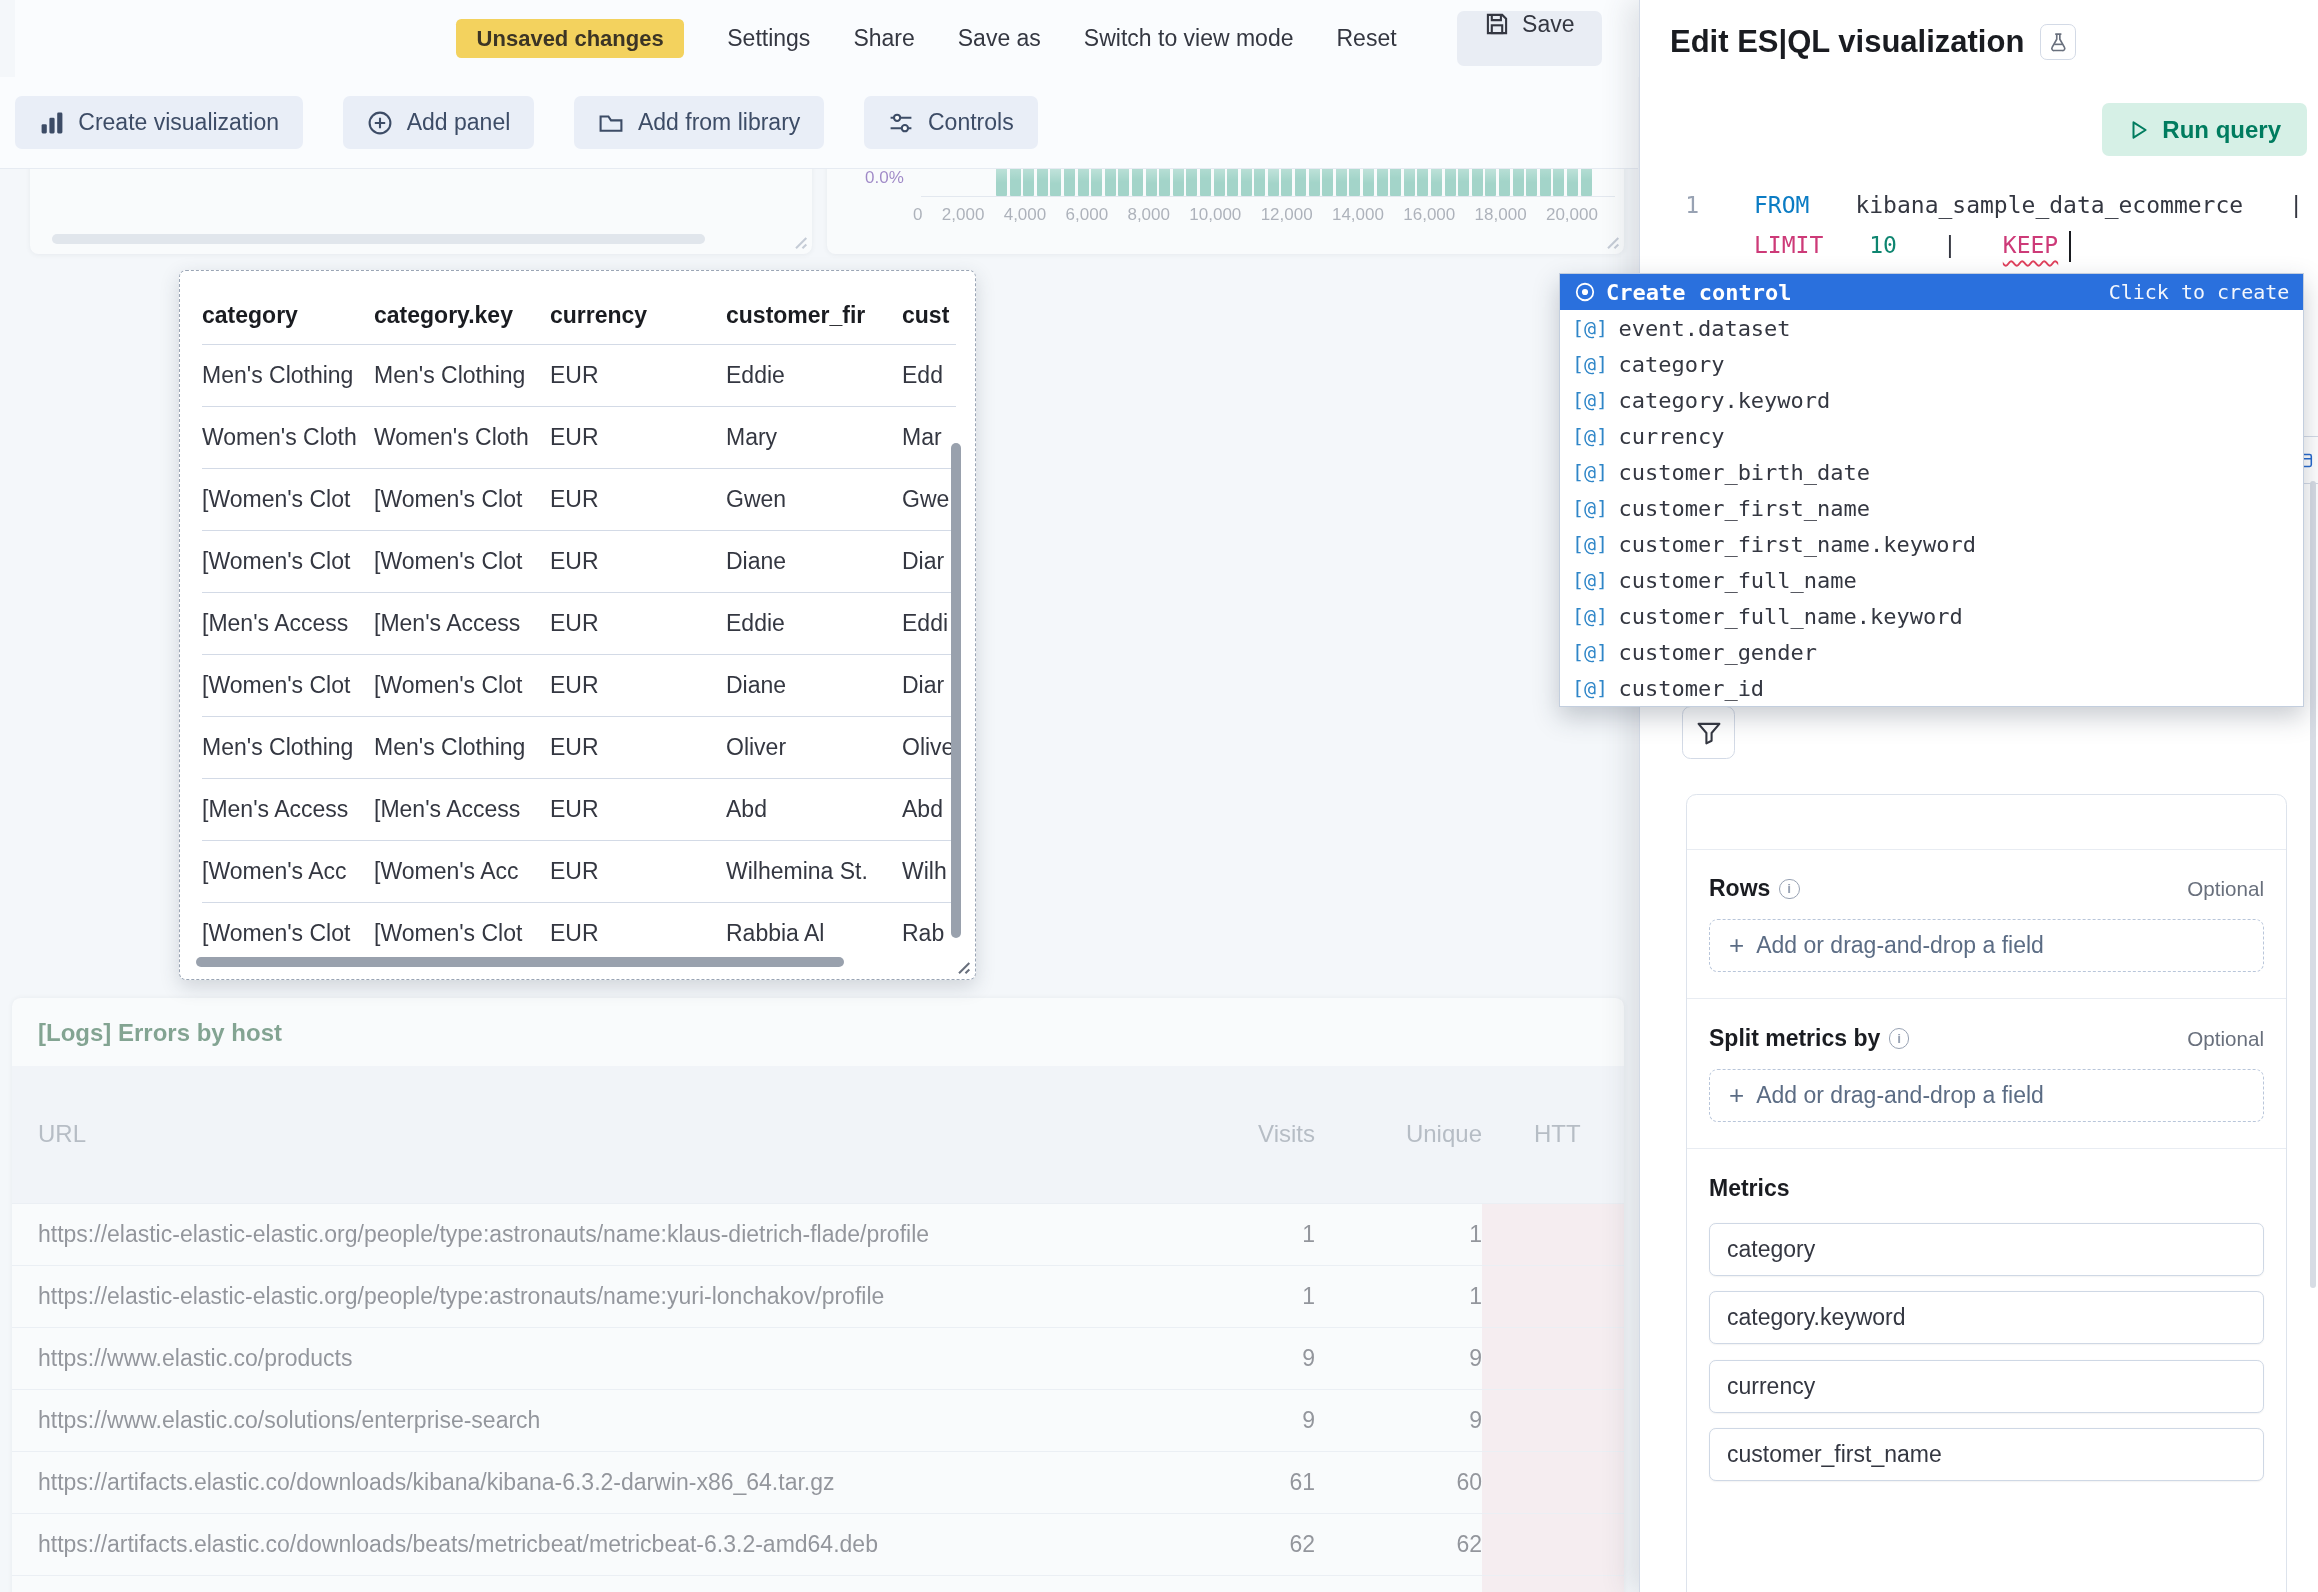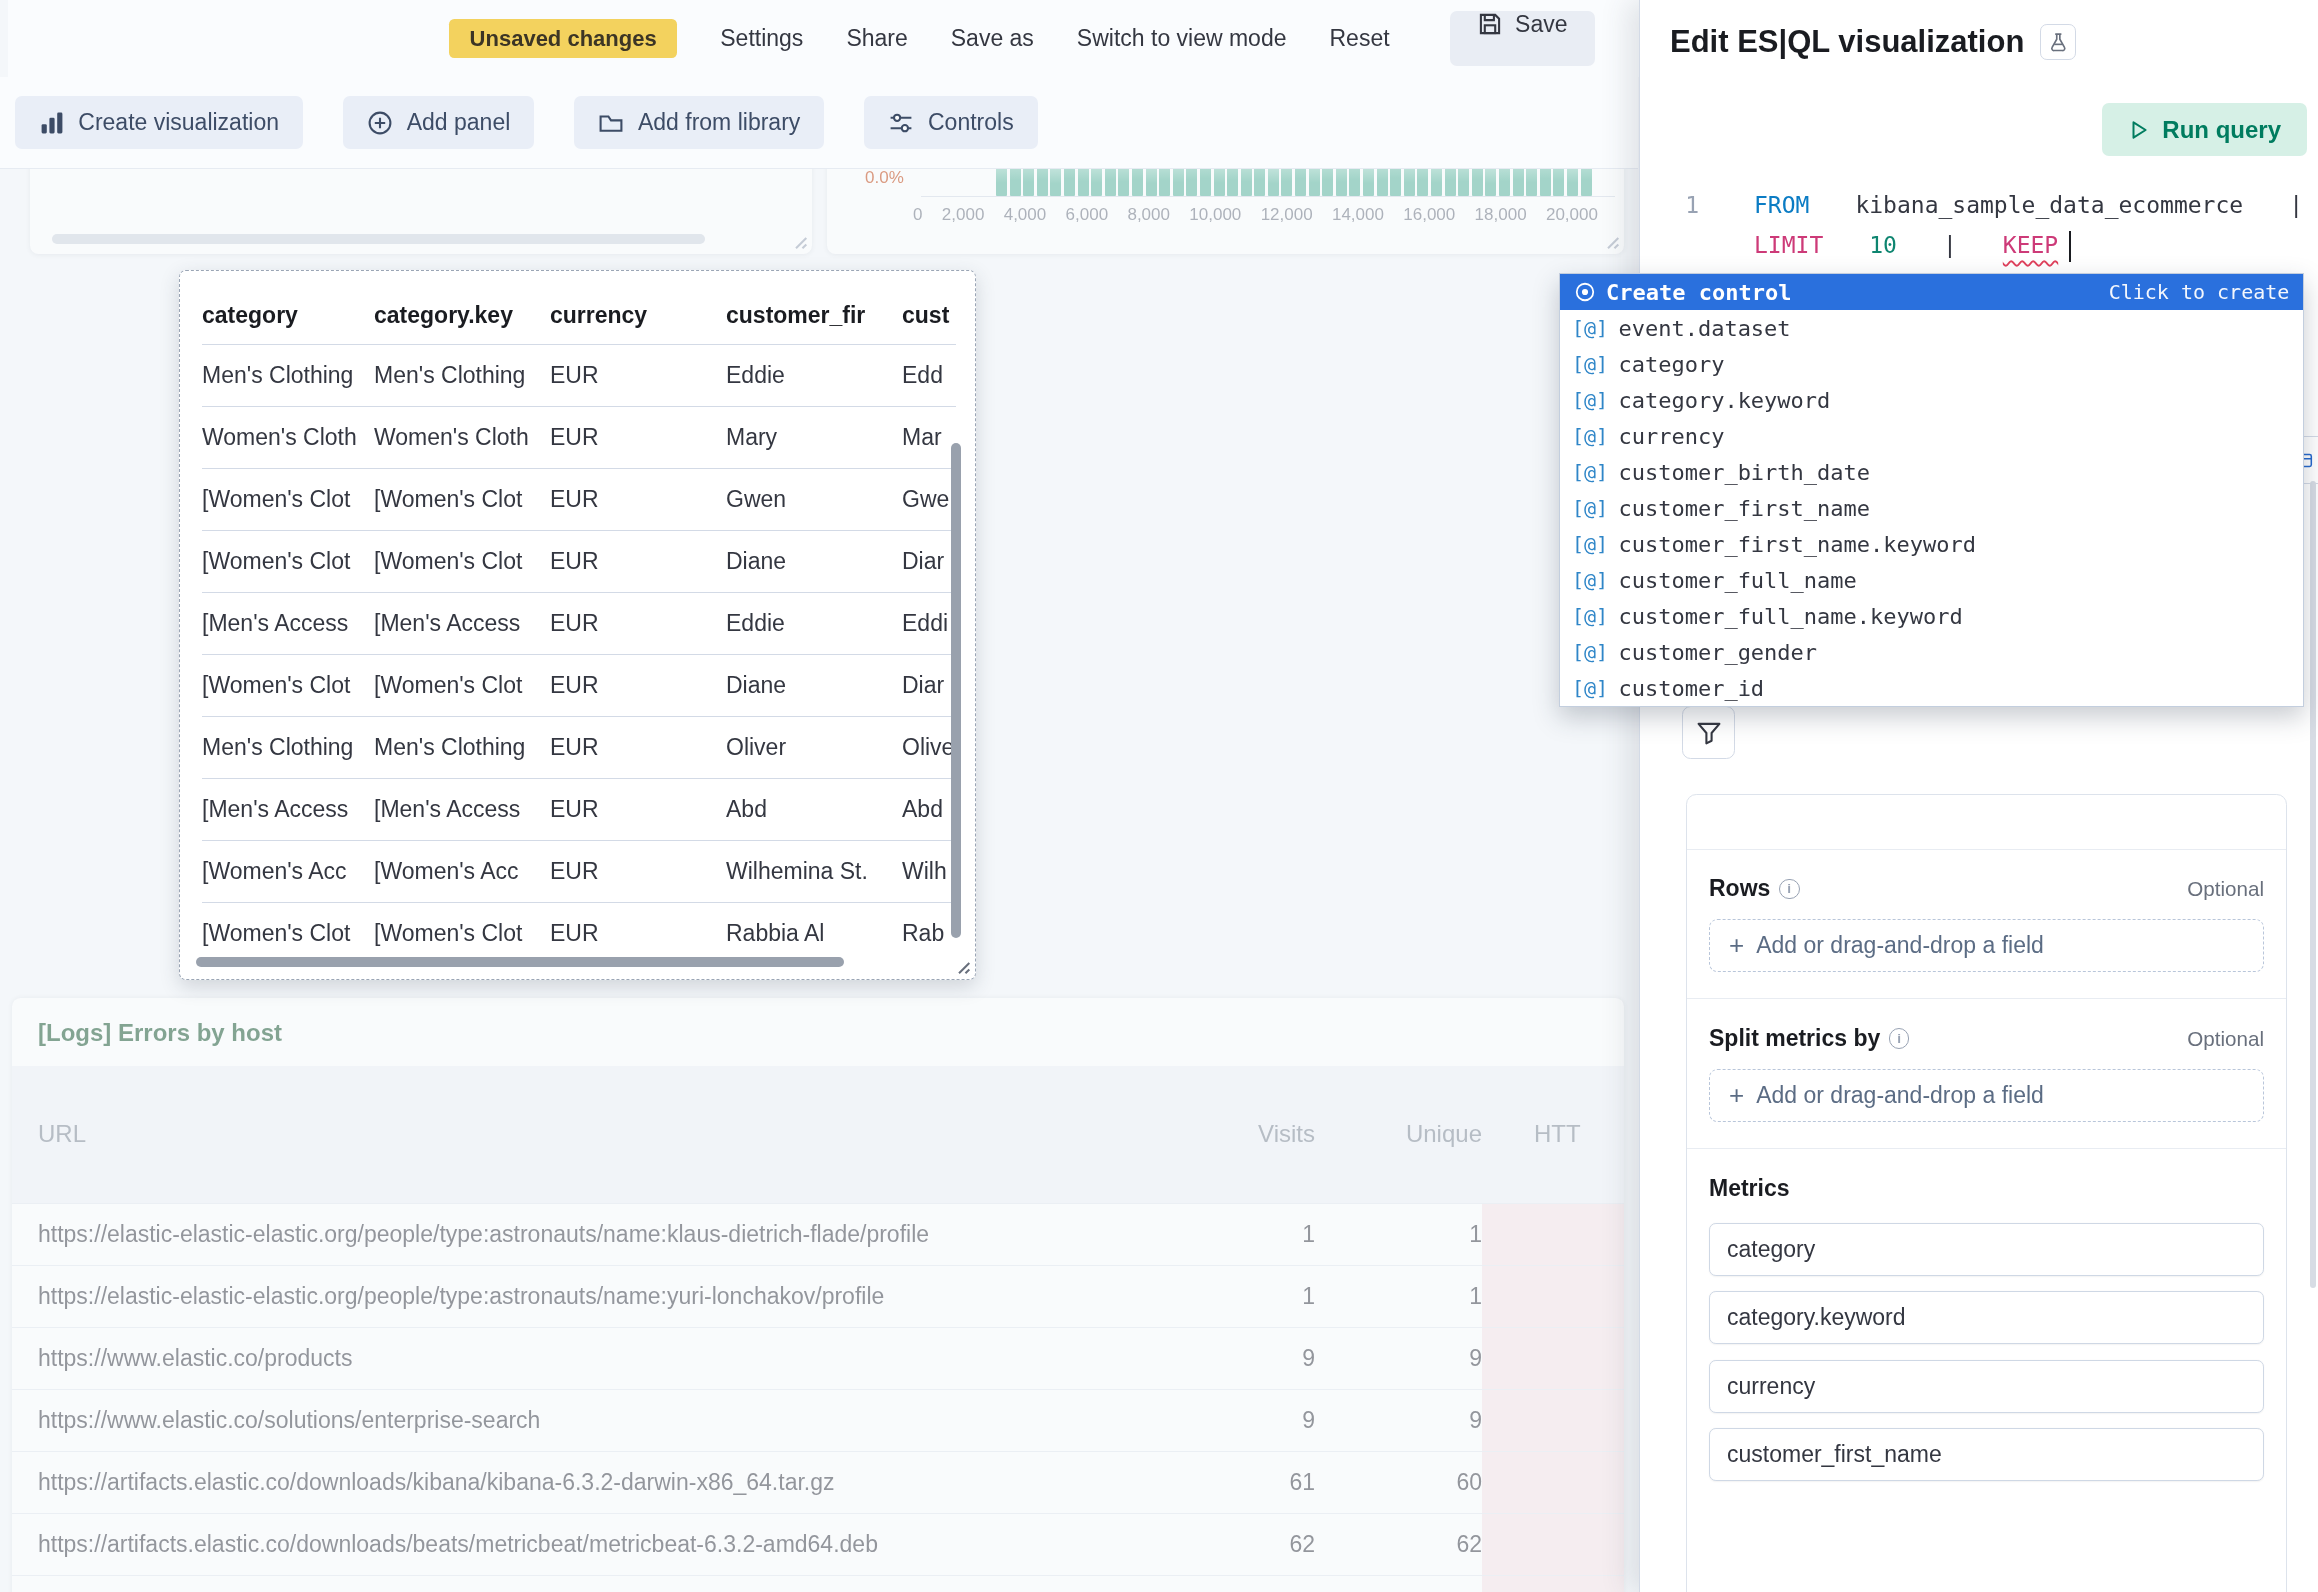--- a/index.html
+++ b/index.html
@@ -5,21 +5,21 @@
   * { margin:0; padding:0; box-sizing:border-box; }
   html,body { background:#fff; }
   .app {
     position:relative; width:2319px; height:1592px; overflow:hidden;
     font-family:"Liberation Sans", sans-serif; color:#343741; background:#f4f7fa;
   }
   svg { display:block; }
 
   
   .top-bar {
-    position:absolute; top:0; left:8px; width:1638px; height:77px;
+    position:absolute; top:0; left:15px; width:1638px; height:77px;
     background:#fafcfe; display:flex; align-items:center; gap:43px; z-index:30;
   }
   .badge {
     margin-left:441px; background:#f3d25e; color:#3c3525; font-size:22px; font-weight:700;
     padding:6.9px 20.6px; border-radius:5.2px; white-space:nowrap;
   }
   .menu-btn { background:none; border:none; font-family:inherit; font-size:23px; color:#343741; font-weight:500; cursor:pointer; white-space:nowrap; }
   .save-btn {
     margin-left:17px; display:flex; gap:12px; background:#e9edf4; border:none;
     border-radius:6.9px; height:55px; padding:0 27.5px; font-family:inherit; font-size:23px; font-weight:500; color:#343741; cursor:pointer;
@@ -40,21 +40,21 @@
   .dimmed { opacity:.5; }
 
   .panel-a { left:30px; top:129px; width:782px; height:125px; }
   .hscroll-track { position:absolute; left:21.5px; bottom:10.3px; width:653px; height:9.4px; background:#cfd6df; border-radius:5.2px; }
 
   .panel-b { left:827px; top:129px; width:797px; height:125px; }
   .bars { position:absolute; left:169px; right:3.4px; bottom:58px; height:53px; display:flex; align-items:flex-end; gap:2.6px; overflow:hidden; }
   .bar { flex:none; width:11px; background:linear-gradient(#9ed8c6,#54b399 60%); border-radius:0.9px; }
   .axis-line { position:absolute; left:94px; right:8.6px; bottom:57px; height:0.9px; background:#d3dae6; }
   .ticks { position:absolute; left:86px; right:26px; bottom:29px; display:flex; justify-content:space-between; color:#69707d; font-size:17px; }
-  .y-label { position:absolute; left:38px; bottom:66px; color:#c2410c; font-size:17px; }
+  .y-label { position:absolute; left:38px; bottom:66px; color:#4c1d95; font-size:17px; }
 
   .resize-h { position:absolute; right:4.3px; bottom:4.3px; width:20.6px; height:20.6px; cursor:nwse-resize; }
 
   .panel-c {
     left:179px; top:270px; width:797px; height:710px; background:#fff;
     border:1.7px dashed #9aa5b5; border-radius:6.9px; overflow:hidden; z-index:5;
     box-shadow:0 6.9px 19px rgba(50,60,80,.18);
   }
   .ec-table { margin:17px 19px 0 22px; font-size:23px; }
   .ec-head { display:flex; font-weight:700; color:#1a1c21; padding:13.7px 0 15.5px; }

